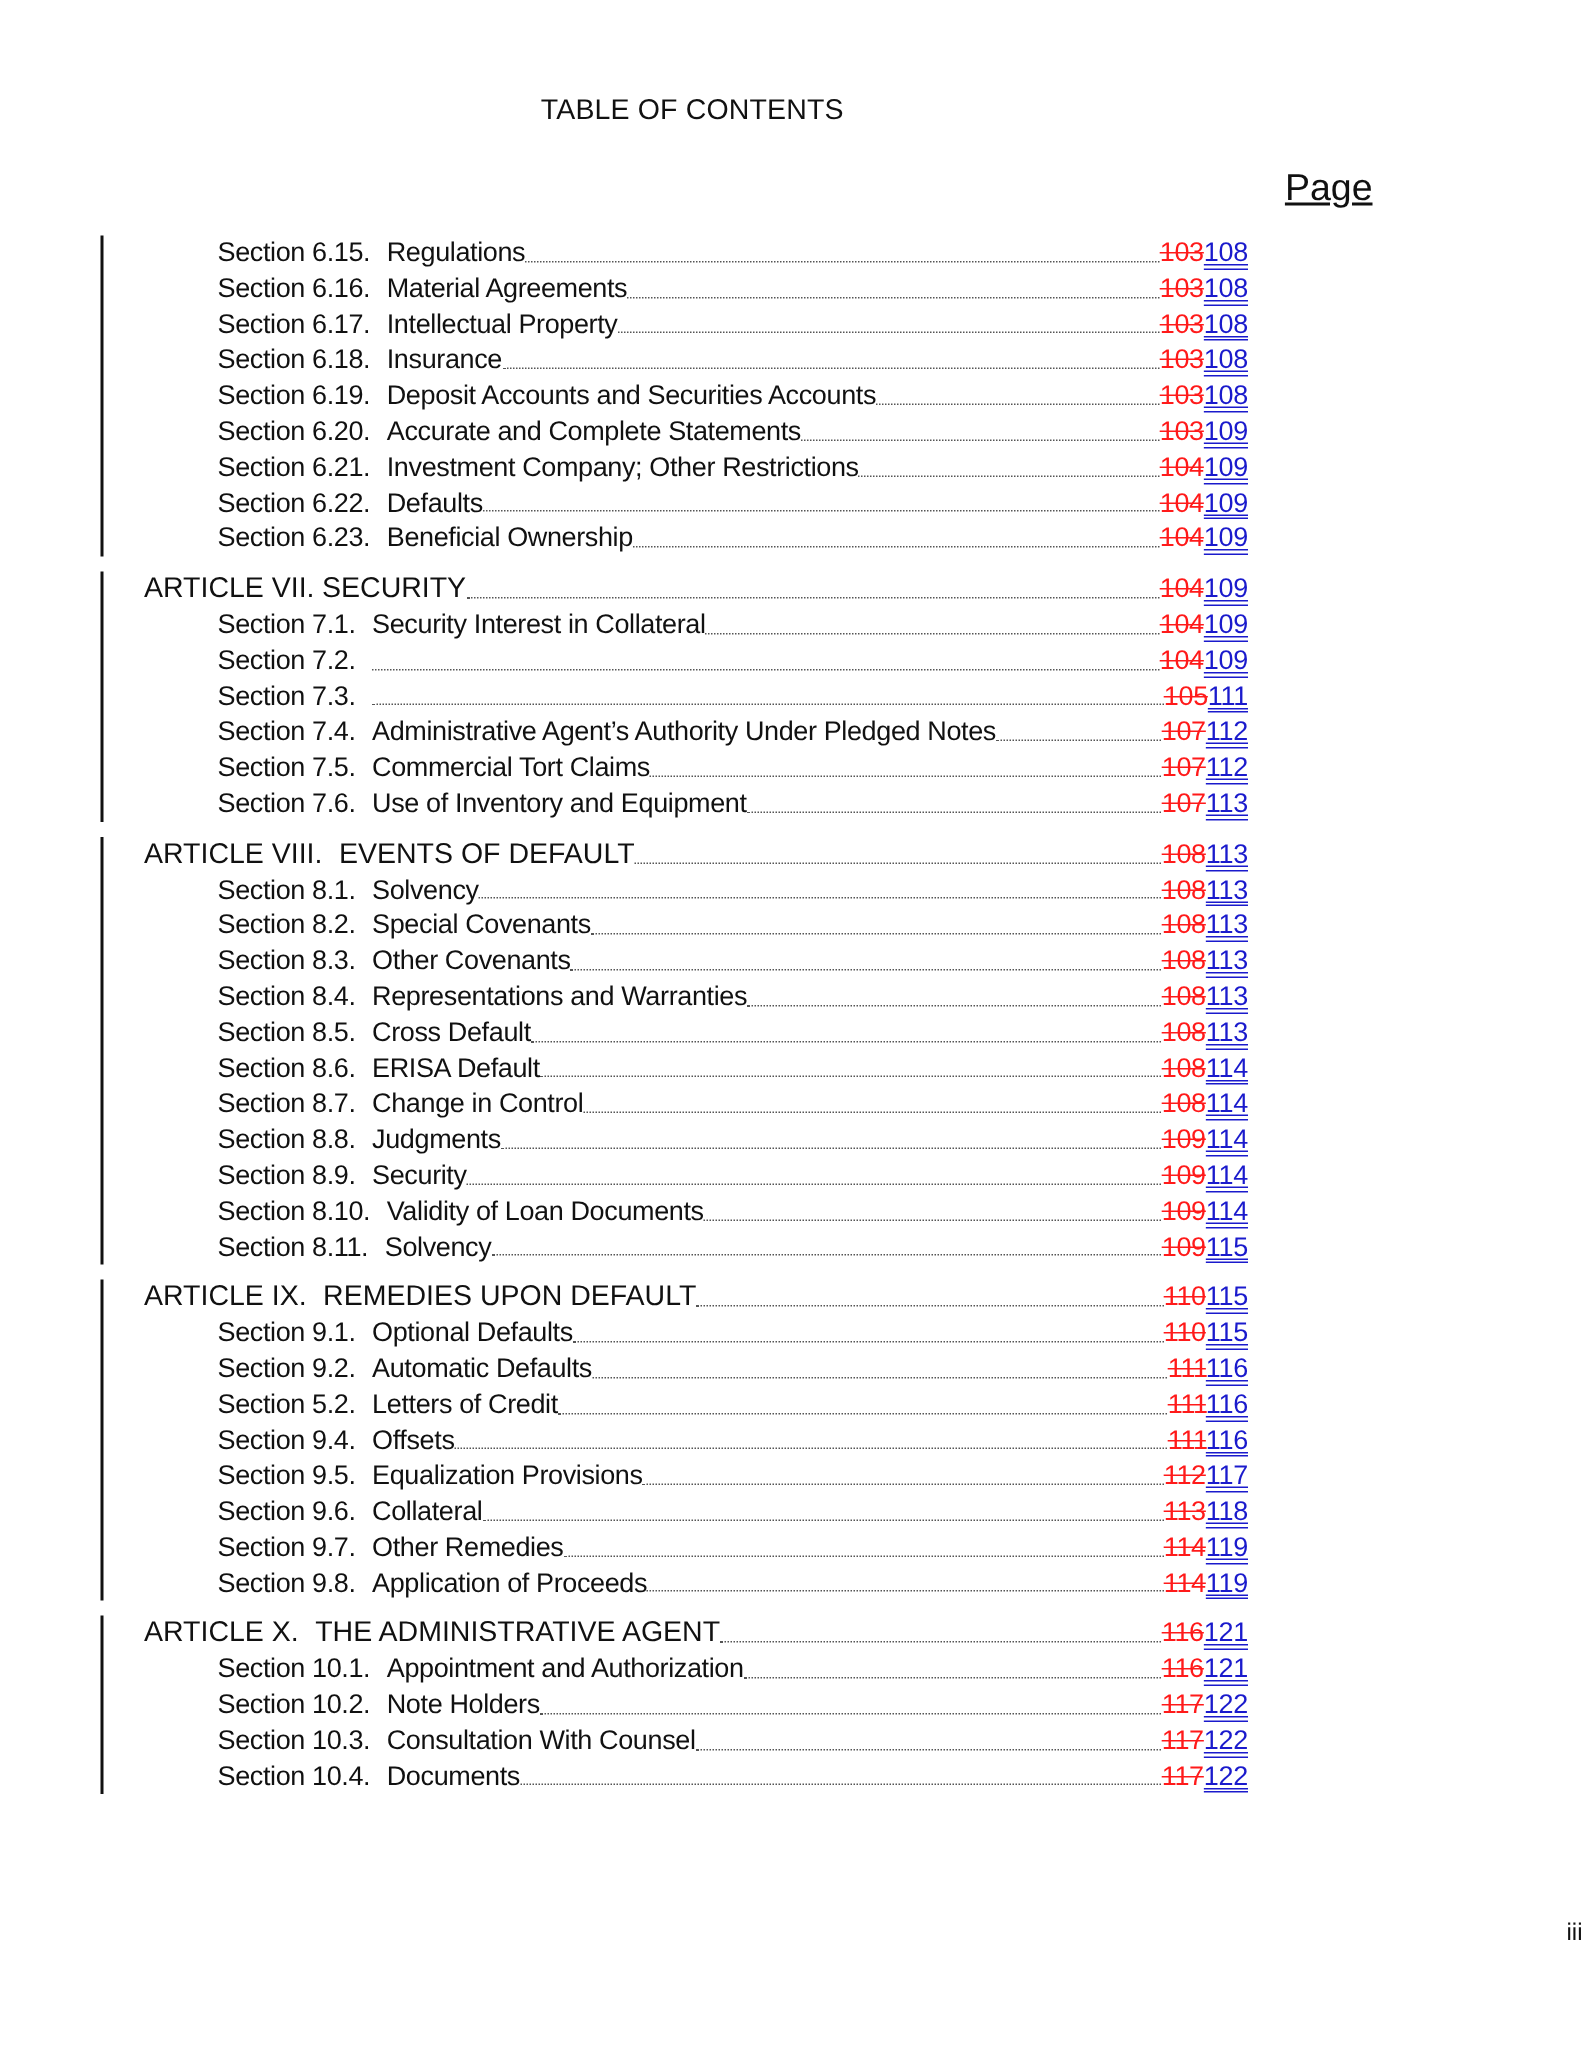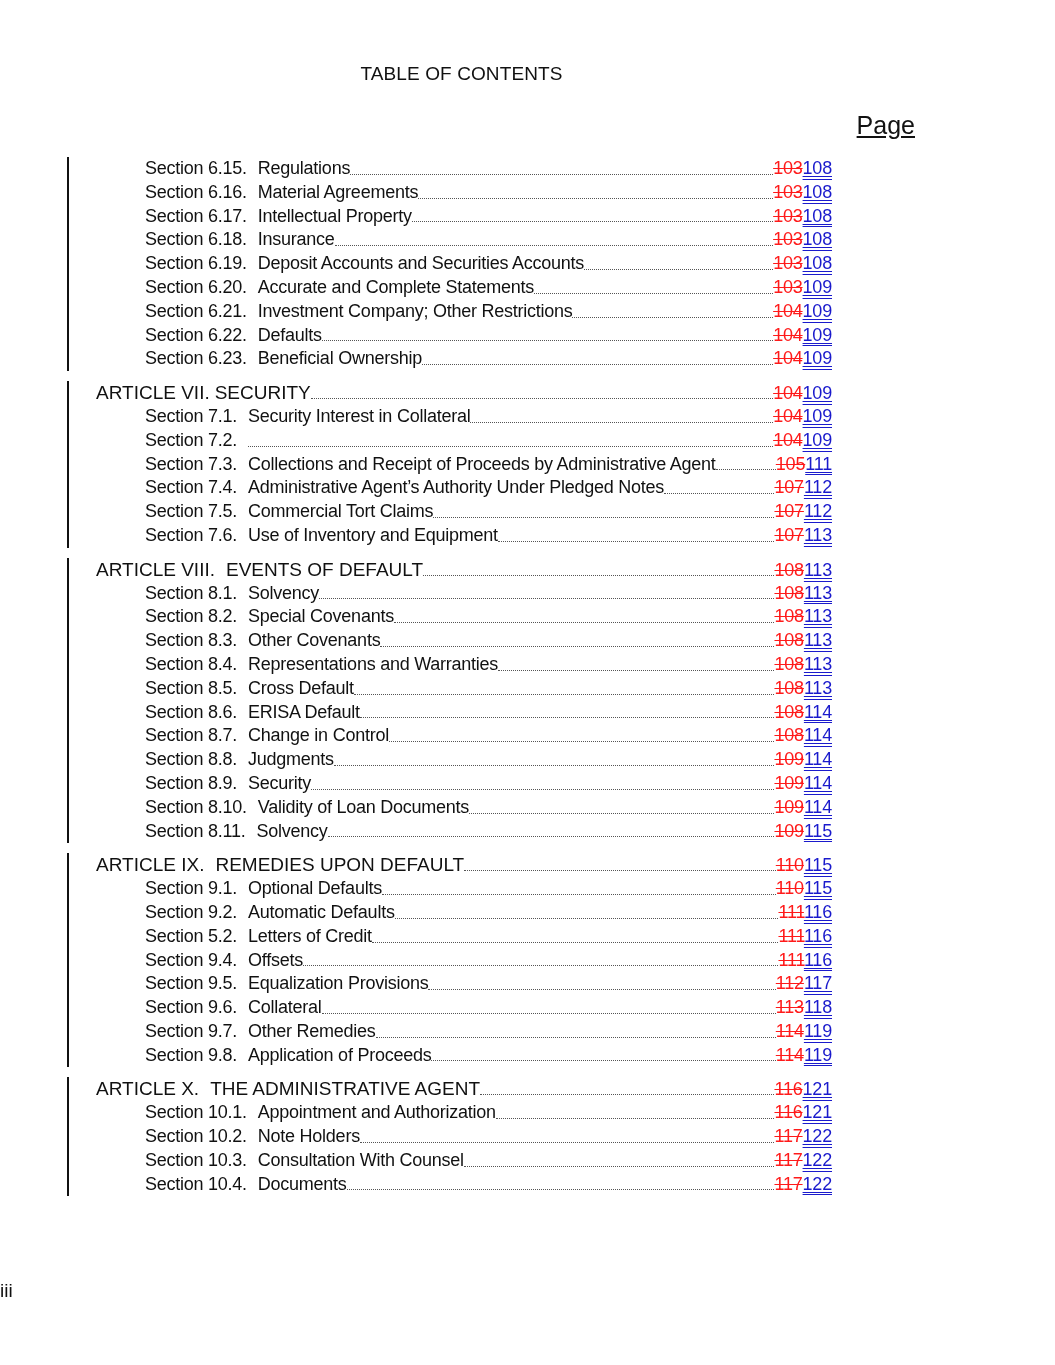--- a/index.html
+++ b/index.html
@@ -36,21 +36,21 @@
     border-bottom: 1px dotted #555555; height: 0; min-width: 10px;
   }
   .pg { display: inline-block; font-size: 18px; letter-spacing: -0.2px; }
   .old { color: #ff1a1a; text-decoration: line-through; text-decoration-color: #ff1a1a; }
   .new {
     color: #1a1acc; text-decoration: underline double; text-decoration-color: #1a1acc;
     text-underline-offset: 2px;
   }
   .footer {
     position: absolute; top: 1280px; left: 0; width: 1055px;
-    text-align: left; font-size: 19px;
+    text-align: right; font-size: 16px;
   }
 </style>
 </head>
 <body>
 
 <div class="title">TABLE OF CONTENTS</div>
 <div class="page-hdr">Page</div>
 
 <div id="toc">
     <div class="group">
@@ -137,21 +137,20 @@
       </div>
       <div class="row section">
         <span class="num">Section 7.2.</span>
         <span class="sp" style="width: 11px;"></span>
         <span class="leader"></span>
         <span class="pg"><span class="old">104</span><span class="new">109</span></span>
       </div>
       <div class="row section">
         <span class="num">Section 7.3.</span>
         <span class="sp" style="width: 11px;"></span>
-        <span class="ttl">Collections and Receipt of Proceeds by Administrative Agent</span>
         <span class="leader"></span>
         <span class="pg"><span class="old">105</span><span class="new">111</span></span>
       </div>
       <div class="row section">
         <span class="num">Section 7.4.</span>
         <span class="sp" style="width: 11px;"></span>
         <span class="ttl">Administrative Agent’s Authority Under Pledged Notes</span>
         <span class="leader"></span>
         <span class="pg"><span class="old">107</span><span class="new">112</span></span>
       </div>

